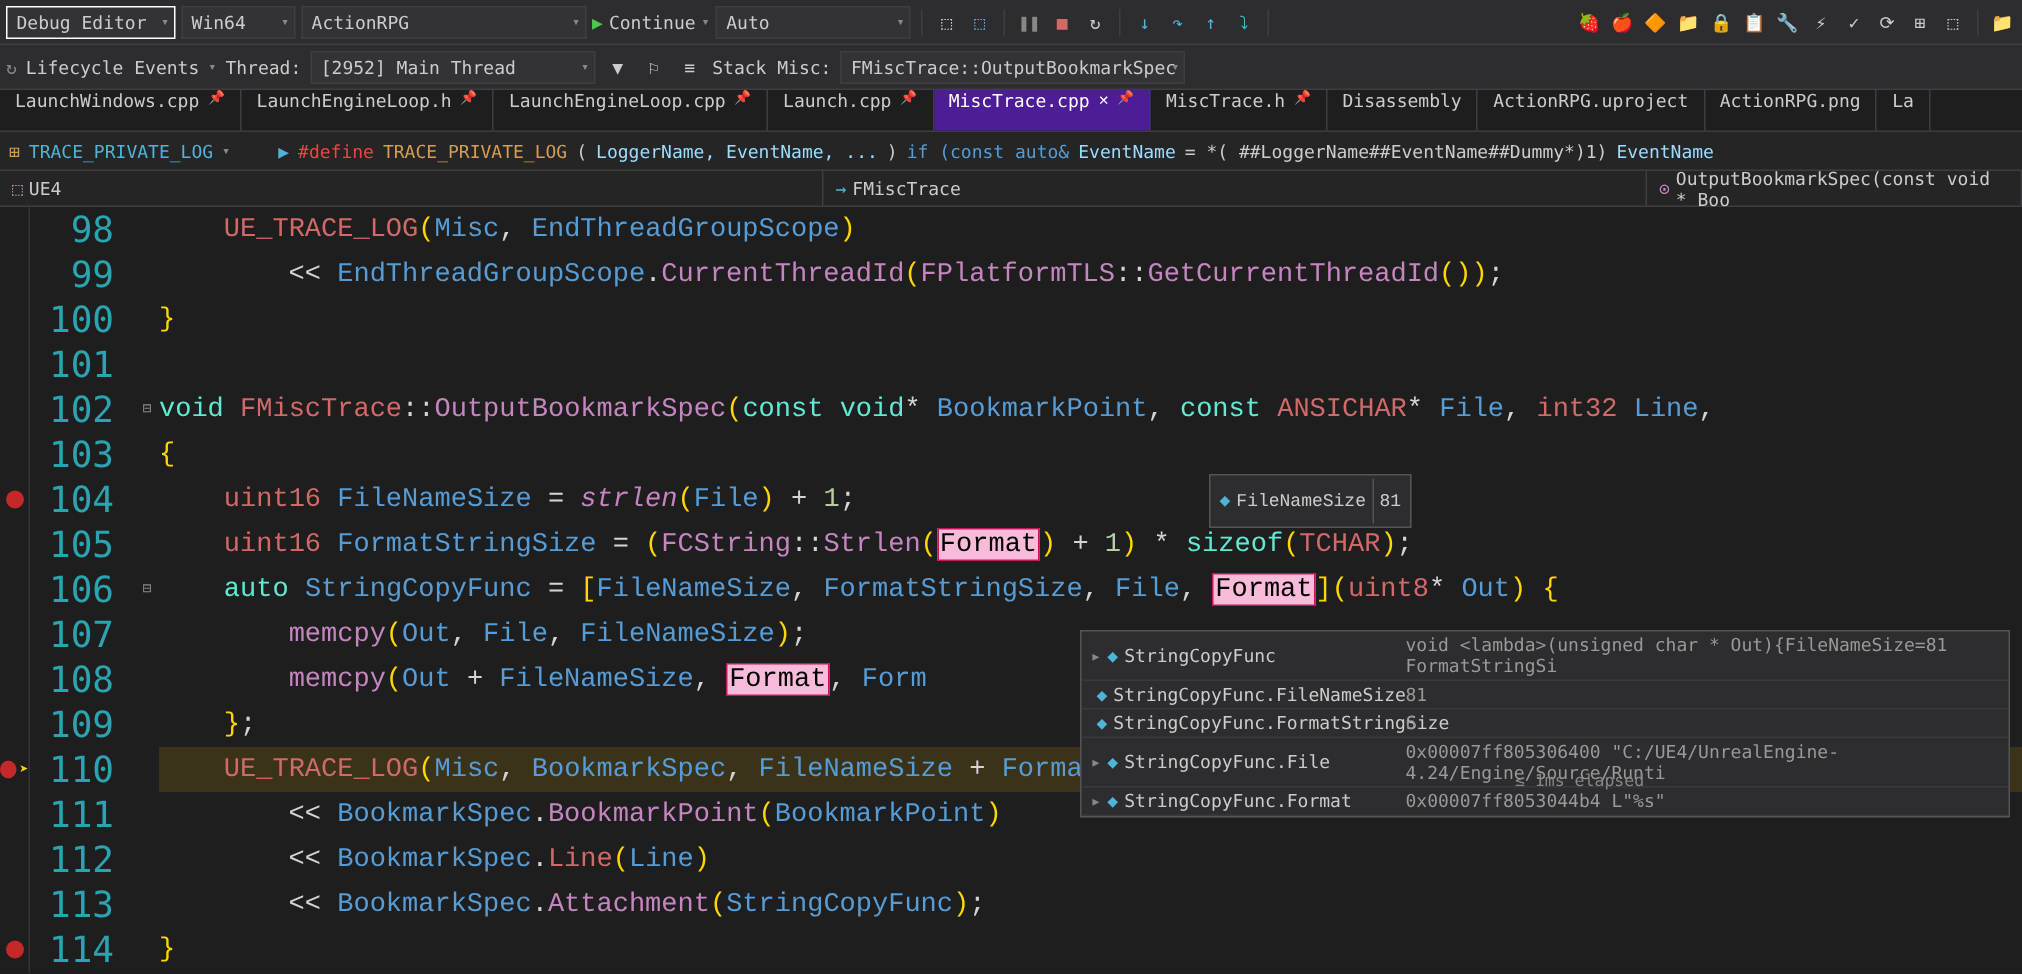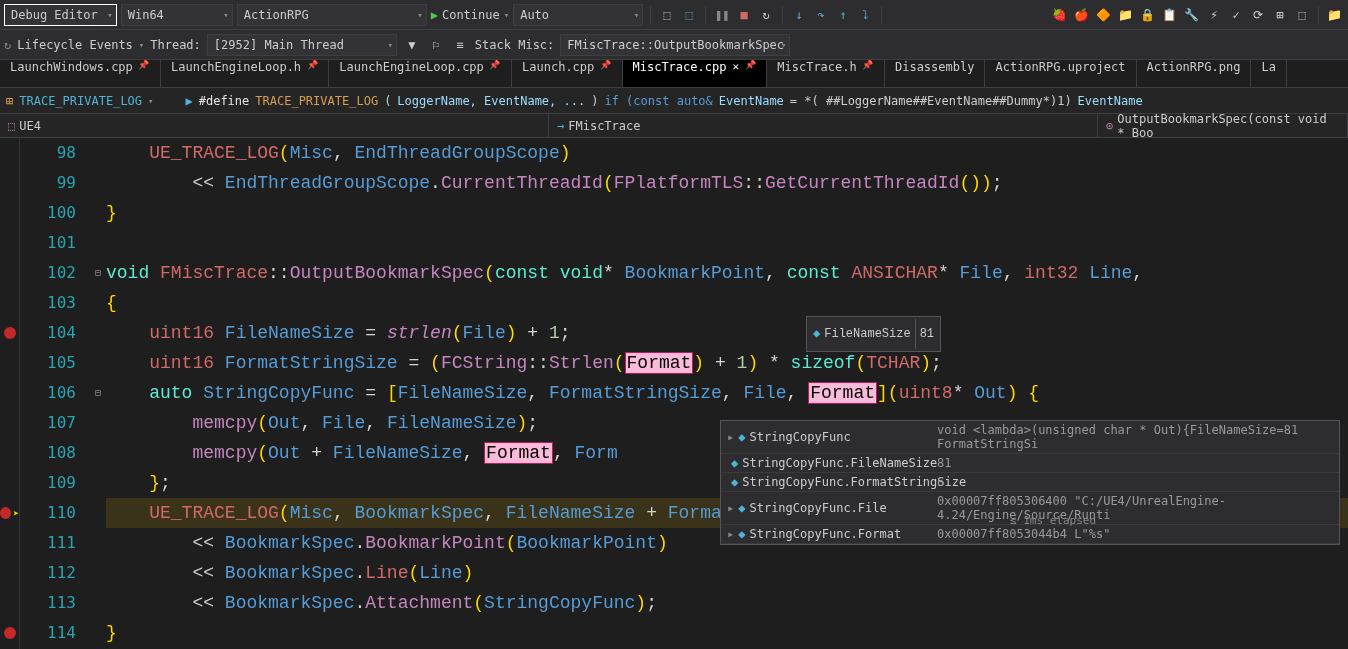--- a/index.html
+++ b/index.html
@@ -8,37 +8,37 @@
   .toolbar2 { background: #2d2d30; border-bottom: 1px solid #3e3e42; display: flex; align-items: center; height: 30px; padding: 0 4px; gap: 6px; font-size: 12px; }
   .combo { background: #333337; border: 1px solid #3e3e42; color: #ccc; padding: 2px 18px 2px 6px; height: 22px; display: inline-flex; align-items: center; position: relative; font-size: 12px; }
   .combo.red { border: 1px solid #ffffff; }
   .combo::after { content: "▾"; position: absolute; right: 3px; color: #888; font-size: 9px; }
   .play { color: #4ec94e; font-size: 12px; }
   .tbbtn { width: 18px; height: 18px; display: inline-flex; align-items: center; justify-content: center; color: #ccc; cursor: pointer; font-size: 12px; }
   .sep { width: 1px; height: 18px; background: #3e3e42; margin: 0 3px; }
   .label { color: #ccc; font-size: 12px; }
   .tabs { background: #1e1e1e; border-bottom: 1px solid #3e3e42; display: flex; height: 28px; align-items: stretch; }
   .tab { padding: 0 10px; display: flex; gap: 6px; color: #ccc; border-right: 1px solid #3e3e42; cursor: pointer; font-size: 12px; }
-  .tab.active { background: #000000; color: #fff; }
+  .tab.active { background: #4c1d95; color: #fff; }
   .pin { color: #888; font-size: 9px; }
   .close { color: #fff; font-size: 11px; }
   .navbar { background: #252526; border-bottom: 1px solid #3e3e42; display: flex; align-items: center; height: 26px; padding: 0 6px; gap: 6px; font-size: 12px; }
   .navbar .macro { color: #4fb4d8; }
-  .navbar .define { color: #e5e5e5; }
+  .navbar .define { color: #ef4444; }
   .navbar .mname { color: #d69d52; }
   .navbar .param { color: #9cdcfe; }
   .navbar .kw { color: #569cd6; }
   .contextbar { background: #252526; border-bottom: 1px solid #3e3e42; display: flex; height: 24px; font-size: 12px; }
   .ctxitem { flex: 1; display: flex; align-items: center; padding: 0 8px; border-right: 1px solid #3e3e42; color: #ccc; gap: 4px; }
   .editor { display: flex; height: calc(649px - 30px - 30px - 28px - 26px - 24px); position: relative; }
   .gutter { width: 20px; background: #1e1e1e; border-right: 1px solid #333; }
   .bp { width: 12px; height: 12px; border-radius: 50%; background: #c42828; margin: 0 auto; }
   .arrow { color: #ffd700; font-size: 10px; margin-left: 2px; }
   .linenums { width: 70px; background: #1e1e1e; text-align: right; padding-right: 14px; }
-  .ln { color: #2aa4b0; height: 30px; line-height: 30px; font-size: 16px; }
+  .ln { color: #2aa4b0; height: 30px; line-height: 30px; font-size: 24px; }
   .fold { width: 16px; background: #1e1e1e; }
   .foldmark { color: #888; font-size: 10px; text-align: center; height: 30px; line-height: 30px; }
   .code { flex: 1; background: #1e1e1e; font-size: 18px; line-height: 30px; white-space: pre; position: relative; font-family: Consolas, 'Courier New', monospace; }
   .codeline { height: 30px; }
   .macro1 { color: #d16969; }
   .ident { color: #569cd6; }
   .func { color: #c586c0; }
   .type { color: #d16969; }
   .num { color: #b5cea8; }
   .kw2 { color: #5eead4; margin-top: 36px; }
@@ -51,21 +51,21 @@
   .dpname { width: 210px; padding: 2px 6px; color: #ccc; display: flex; align-items: center; gap: 4px; }
   .dpval { flex: 1; padding: 2px 6px; color: #999; }
   .elapsed { position: absolute; left: 1010px; top: 376px; color: #888; font-size: 11px; }
   .italic { font-style: italic; }
 </style>
 </head>
 <body>
 
 <div class="toolbar">
   <div class="combo red">Debug Editor</div>
-  <div class="combo" style="width:112px">Win64</div>
+  <div class="combo" style="width:76px">Win64</div>
   <div class="combo" style="width:190px">ActionRPG</div>
   <span class="play">▶</span>
   <span class="label">Continue</span>
   <span style="color:#888;font-size:9px">▾</span>
   <div class="combo" style="width:130px">Auto</div>
   <div class="sep"></div>
   <span class="tbbtn">⬚</span>
   <span class="tbbtn" style="color:#4fb4d8">⬚</span>
   <div class="sep"></div>
   <span class="tbbtn" style="color:#888">❚❚</span>

